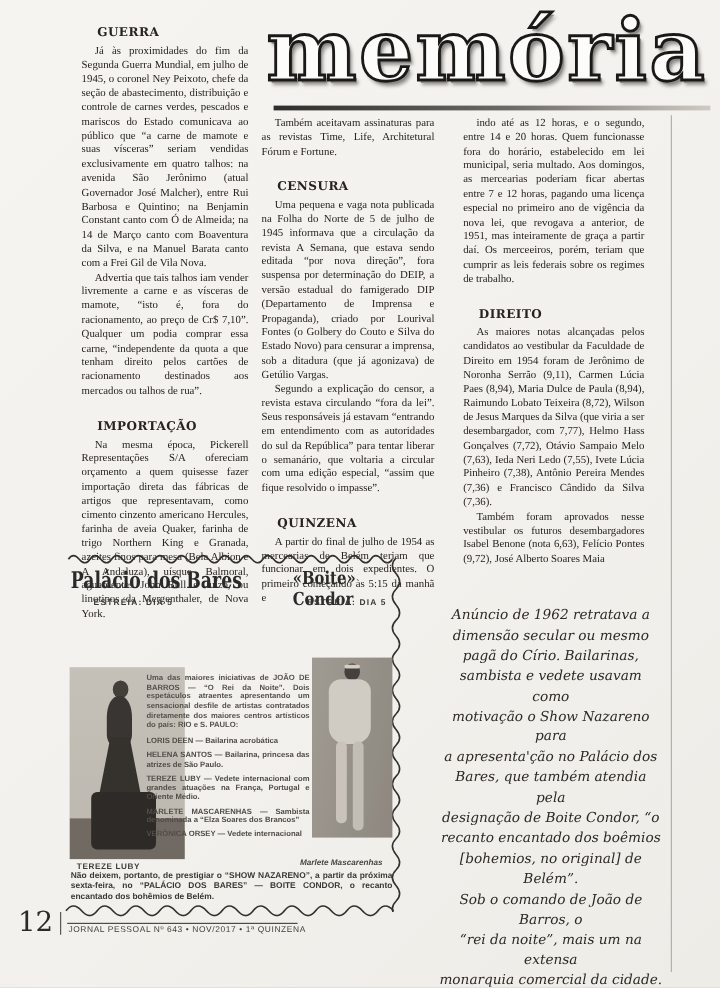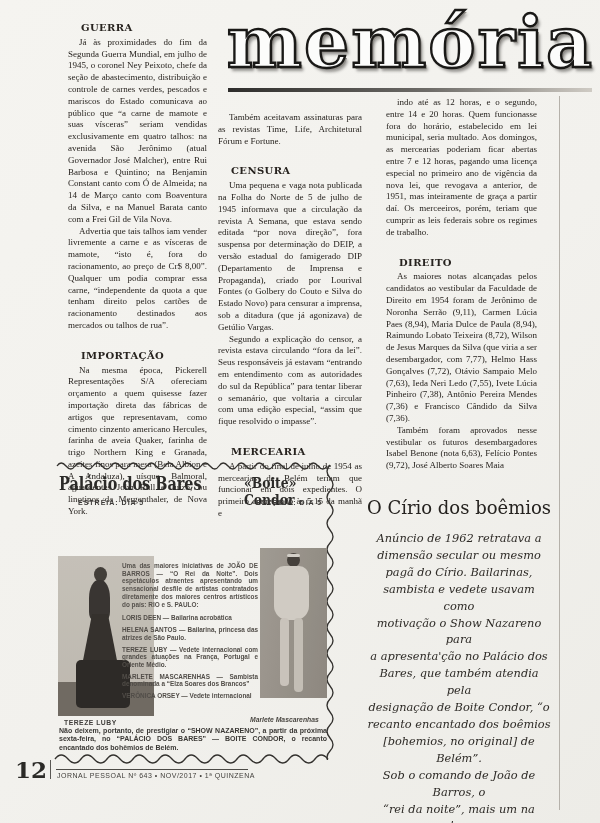--- a/index.html
+++ b/index.html
@@ -1,34 +1,34 @@
 <!DOCTYPE html>
 <html lang="pt"><head>
 <meta charset="utf-8">
 <style>
   html,body{margin:0;padding:0;background:#dcdad6;}
   .page{position:relative;width:600px;height:823px;margin:0 auto;overflow:hidden;
         background:linear-gradient(135deg,#f5f4f0 0%,#f2f1ed 55%,#edece7 100%);
         font-family:"Liberation Serif",serif;color:#24211e;}
   
-  .masthead{position:absolute;left:222px;top:0px;width:372px;text-align:right;}
+  .masthead{position:absolute;left:222px;top:0px;width:372px;text-align:left;}
   .masthead-title{font-family:"DejaVu Serif",serif;font-weight:700;font-size:71px;line-height:84px;
         color:#fcfcfb;letter-spacing:2px;-webkit-text-stroke:2.4px #1a1917;
         text-shadow:2px 2px 0 #8f8c87,3px 4px 3px rgba(40,38,35,.45);}
   .masthead-rule{position:absolute;left:228px;top:88px;width:364px;height:4px;
         background:linear-gradient(to right,#2e2d2b,#6d6b67 55%,#cfcbc4);}
   .page-edge{position:absolute;left:559px;top:96px;width:1px;height:714px;background:#b5b1aa;}
   
   .col{position:absolute;font-size:9px;line-height:11.8px;text-align:justify;color:#27231f;}
   .col p{margin:0;text-indent:11px;font-family:Liberation Serif, serif;}
   .sec-heading{font-family:"DejaVu Serif",serif;font-weight:700;font-size:10px;letter-spacing:.4px;
         margin:18px 0 3px 13px;text-indent:0;}
   .sec-heading.first{margin-top:0;}
   #col1{left:68px;top:22px;width:139px;}
-  #col2{left:218px;top:112px;width:144px;}
+  #col2{left:218px;top:97px;width:144px;}
   #col3{left:386px;top:97px;width:151px;}
   
   #propaganda{position:absolute;left:366px;top:492px;width:186px;text-align:center;}
   .prop-kicker{font-family:"DejaVu Serif",serif;font-weight:700;font-size:10.5px;letter-spacing:1.2px;color:#211e1b;}
   .prop-title{font-family:"DejaVu Serif",serif;font-size:18px;margin-top:5px;color:#25221f;}
   .prop-body{margin-top:12px;font-family:"DejaVu Serif",serif;font-style:italic;font-size:11.4px;
         line-height:16.9px;white-space:pre-line;color:#2d2a26;}
   
   #ad{position:absolute;left:56px;top:464px;width:277px;height:296px;color:#474542;}
   .ad-border{position:absolute;stroke:#33312e;fill:none;}
@@ -67,64 +67,63 @@
   .ad-lineup{position:absolute;left:66px;top:150px;width:136px;font-family:"Liberation Sans",sans-serif;
         font-size:6.4px;line-height:7.5px;color:#514d48;}
   .ad-lineup .item{margin-bottom:4.5px;font-weight:700;text-align:justify;}
   .ad-caption-left{position:absolute;left:8px;top:255px;font-family:"Liberation Sans",sans-serif;
         font-weight:700;font-size:6.8px;letter-spacing:.5px;color:#3f3d3a;}
   .ad-caption-right{position:absolute;left:194px;top:252px;font-family:"Liberation Sans",sans-serif;
         font-weight:700;font-style:italic;font-size:6.8px;color:#4a4742;}
   .ad-closing{position:absolute;left:3px;top:263px;width:268px;font-family:"Liberation Sans",sans-serif;
         font-weight:700;font-size:7px;line-height:8.4px;text-align:justify;color:#3a3835;}
   
-  .page-number{position:absolute;left:15px;top:756px;font-family:"DejaVu Serif",serif;font-weight:700;
+  .page-number{position:absolute;left:15px;top:756px;font-family:"DejaVu Serif",serif;font-weight:400;
         font-size:23px;color:#2b2a27;}
   .footer-tick{position:absolute;left:50px;top:760px;width:1px;height:19px;background:#5a5854;}
   .footer-rule{position:absolute;left:56px;top:769px;width:192px;height:1px;background:#4d4b47;}
   .footer-text{position:absolute;left:57px;top:772px;font-family:"Liberation Sans",sans-serif;
         font-size:7px;letter-spacing:.5px;color:#403e3a;}
 </style>
 </head>
 <body>
 
 <div class="page">
 
   <div class="masthead">
     <span class="masthead-title">memória</span>
   </div>
   <div class="masthead-rule"></div>
   <div class="page-edge"></div>
 
   <div class="col" id="col1">
     <div class="sec-heading first">GUERRA</div>
     <p>Já às proximidades do fim da Segunda Guerra Mundial, em julho de 1945, o coronel Ney Peixoto, chefe da seção de abastecimento, distribuição e controle de carnes verdes, pescados e mariscos do Estado comunicava ao público que “a carne de mamote e suas vísceras” seriam vendidas exclusivamente em quatro talhos: na avenida São Jerônimo (atual Governador José Malcher), entre Rui Barbosa e Quintino; na Benjamin Constant canto com Ó de Almeida; na 14 de Março canto com Boaventura da Silva, e na Manuel Barata canto com a Frei Gil de Vila Nova.</p>
-    <p>Advertia que tais talhos iam vender livremente a carne e as vísceras de mamote, “isto é, fora do racionamento, ao preço de Cr$ 8,00”. Qualquer um podia comprar essa carne, “independente da quota a que tenham direito pelos cartões de racionamento destinados aos mercados ou talhos de rua”.</p>
+    <p>Advertia que tais talhos iam vender livremente a carne e as vísceras de mamote, “isto é, fora do racionamento, ao preço de Cr$ 7,10”. Qualquer um podia comprar essa carne, “independente da quota a que tenham direito pelos cartões de racionamento destinados aos mercados ou talhos de rua”.</p>
     <div class="sec-heading">IMPORTAÇÃO</div>
     <p>Na mesma época, Pickerell Representações S/A ofereciam orçamento a quem quisesse fazer importação direta das fábricas de artigos que representavam, como cimento cinzento americano Hercules, farinha de aveia Quaker, farinha de trigo Northern King e Granada, azeites finos para mesa (Bela Albion e A Andaluza), uísque Balmoral, aguardentes John Bull e Juízo, ou linotipos da Mergenthaler, de Nova York.</p>
   </div>
 
   <div class="col" id="col2">
     <p>Também aceitavam assinaturas para as revistas Time, Life, Architetural Fórum e Fortune.</p>
     <div class="sec-heading">CENSURA</div>
     <p>Uma pequena e vaga nota publicada na Folha do Norte de 5 de julho de 1945 informava que a circulação da revista A Semana, que estava sendo editada “por nova direção”, fora suspensa por determinação do DEIP, a versão estadual do famigerado DIP (Departamento de Imprensa e Propaganda), criado por Lourival Fontes (o Golbery do Couto e Silva do Estado Novo) para censurar a imprensa, sob a ditadura (que já agonizava) de Getúlio Vargas.</p>
     <p>Segundo a explicação do censor, a revista estava circulando “fora da lei”. Seus responsáveis já estavam “entrando em entendimento com as autoridades do sul da República” para tentar liberar o semanário, que voltaria a circular com uma edição especial, “assim que fique resolvido o impasse”.</p>
-    <div class="sec-heading">MERCEARIA</div>
+    <div class="sec-heading">QUINZENA</div>
     <p>A partir do final de julho de 1954 as mercearias de Belém teriam que funcionar em dois expedientes. O primeiro começando às 5:15 da manhã e</p>
   </div>
 
   <div class="col" id="col3">
     <p>indo até as 12 horas, e o segundo, entre 14 e 20 horas. Quem funcionasse fora do horário, estabelecido em lei municipal, seria multado. Aos domingos, as mercearias poderiam ficar abertas entre 7 e 12 horas, pagando uma licença especial no primeiro ano de vigência da nova lei, que revogava a anterior, de 1951, mas inteiramente de graça a partir daí. Os merceeiros, porém, teriam que cumprir as leis federais sobre os regimes de trabalho.</p>
     <div class="sec-heading">DIREITO</div>
     <p>As maiores notas alcançadas pelos candidatos ao vestibular da Faculdade de Direito em 1954 foram de Jerônimo de Noronha Serrão (9,11), Carmen Lúcia Paes (8,94), Maria Dulce de Paula (8,94), Raimundo Lobato Teixeira (8,72), Wilson de Jesus Marques da Silva (que viria a ser desembargador, com 7,77), Helmo Hass Gonçalves (7,72), Otávio Sampaio Melo (7,63), Ieda Neri Ledo (7,55), Ivete Lúcia Pinheiro (7,38), Antônio Pereira Mendes (7,36) e Francisco Cândido da Silva (7,36).</p>
     <p>Também foram aprovados nesse vestibular os futuros desembargadores Isabel Benone (nota 6,63), Felício Pontes (9,72), José Alberto Soares Maia</p>
   </div>
 
   <div id="propaganda">
-    <div class="prop-title">O Círio dos boêmios</div>
     <div class="prop-body">Anúncio de 1962 retratava a
 dimensão secular ou mesmo
 pagã do Círio. Bailarinas,
 sambista e vedete usavam como
 motivação o Show Nazareno para
 a apresenta'ção no Palácio dos
 Bares, que também atendia pela
 designação de Boite Condor, “o
 recanto encantado dos boêmios
 [bohemios, no original] de Belém”.

